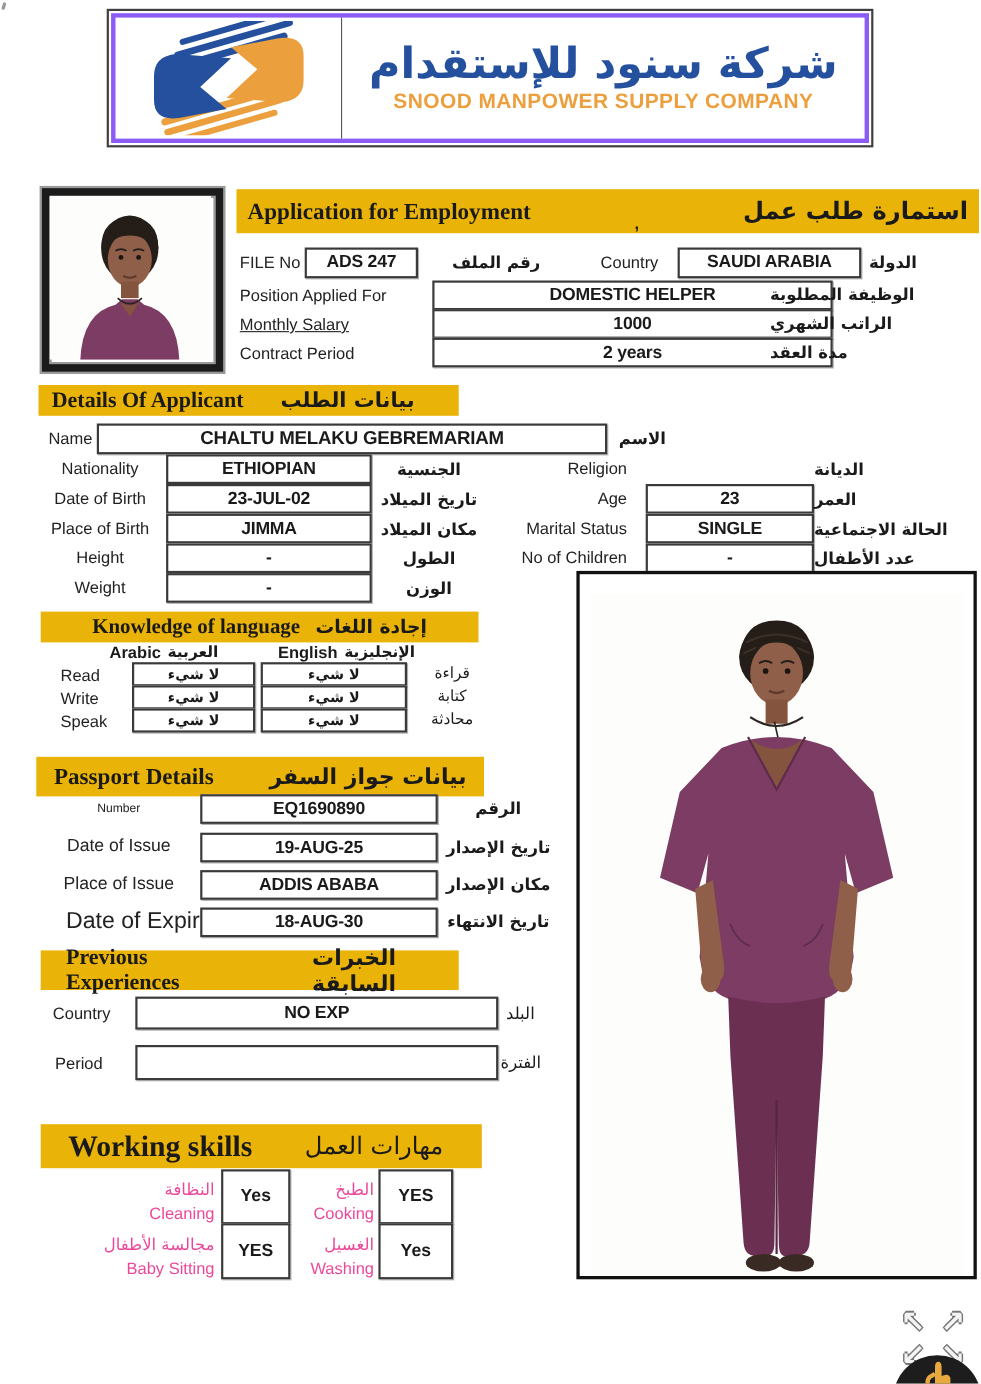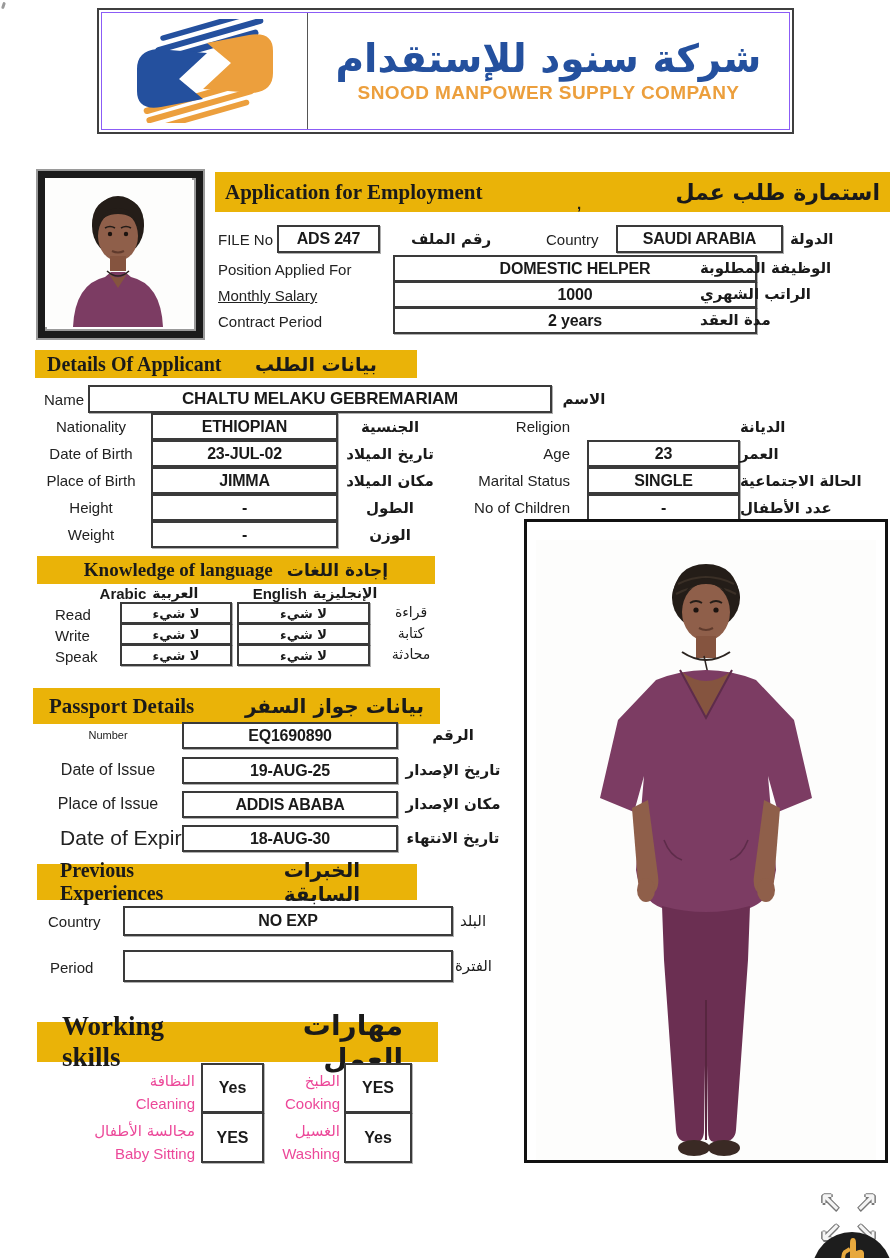--- a/index.html
+++ b/index.html
@@ -16,21 +16,21 @@
     font-weight:bold;font-size:16px;letter-spacing:-0.2px;white-space:nowrap;
     box-shadow:1px 1px 0 rgba(110,110,110,.55);box-sizing:border-box;
   }
   .graybar{background:#eab308;display:flex;align-items:center;box-sizing:border-box;}
   .arlbl{font-weight:bold;font-size:15px;white-space:nowrap;line-height:1.1;}
   .center{text-align:center;justify-content:center;display:flex;align-items:center;}
   .right{text-align:right;justify-content:flex-end;display:flex;align-items:center;}
 
   
   .header-box{left:97px;top:8px;width:697px;height:126px;border:2px solid #3f3f3f;background:#fff;box-sizing:border-box;}
-  .header-inner{position:absolute;inset:2px;border:1px solid #8b5cf6;display:flex;}
+  .header-inner{position:absolute;inset:2px;border:4px solid #8b5cf6;display:flex;}
   .logo-cell{width:206px;height:100%;display:flex;align-items:center;justify-content:center;border-right:1px solid #555;box-sizing:border-box;}
   .header-text{flex:1;display:flex;flex-direction:column;align-items:center;justify-content:center;gap:2px;}
   .company-ar{font-size:39px;font-weight:bold;line-height:1.1;}
   .company-en{font-size:19px;font-weight:bold;letter-spacing:.4px;}
 
   
   .portrait-frame{left:38px;top:171px;width:165px;height:167px;background:#fff;
     border:7px solid #1b1b1b;box-shadow:0 0 0 2px #9a9a9a, inset 0 0 0 2px #9a9a9a;box-sizing:border-box;overflow:hidden;}
 
   
@@ -230,21 +230,21 @@
   <span class="abs lbl" style="left:48px;top:913px;">Country</span>
   <div class="abs vbox" style="left:123px;top:906px;width:330px;height:30px;">NO EXP</div>
   <span class="abs arlbl ar right" style="left:460px;top:906px;width:58px;height:30px;font-weight:normal;" dir="rtl">البلد</span>
 
   <span class="abs lbl" style="left:50px;top:959px;">Period</span>
   <div class="abs vbox" style="left:123px;top:950px;width:330px;height:32px;"></div>
   <span class="abs arlbl ar right" style="left:455px;top:950px;width:63px;height:32px;font-weight:normal;" dir="rtl">الفترة</span>
 
   <div class="abs graybar" style="left:37px;top:1022px;width:401px;height:40px;padding-left:25px;padding-right:35px;justify-content:space-between;">
     <span class="serif" style="font-size:27px;">Working skills</span>
-    <span class="ar" dir="rtl" style="font-weight:bold;font-size:28px;">مهارات العمل</span>
+    <span class="ar" dir="rtl" style="font-weight:normal;font-size:22px;">مهارات العمل</span>
   </div>
 
   <div class="abs skill-label" style="left:40px;top:1070px;width:155px;">
     <div class="ar" dir="rtl">النظافة</div>
     <div>Cleaning</div>
   </div>
   <div class="abs skill-box" style="left:201px;top:1063px;width:63px;height:50px;">Yes</div>
 
   <div class="abs skill-label" style="left:268px;top:1070px;width:72px;">
     <div class="ar" dir="rtl">الطبخ</div>

